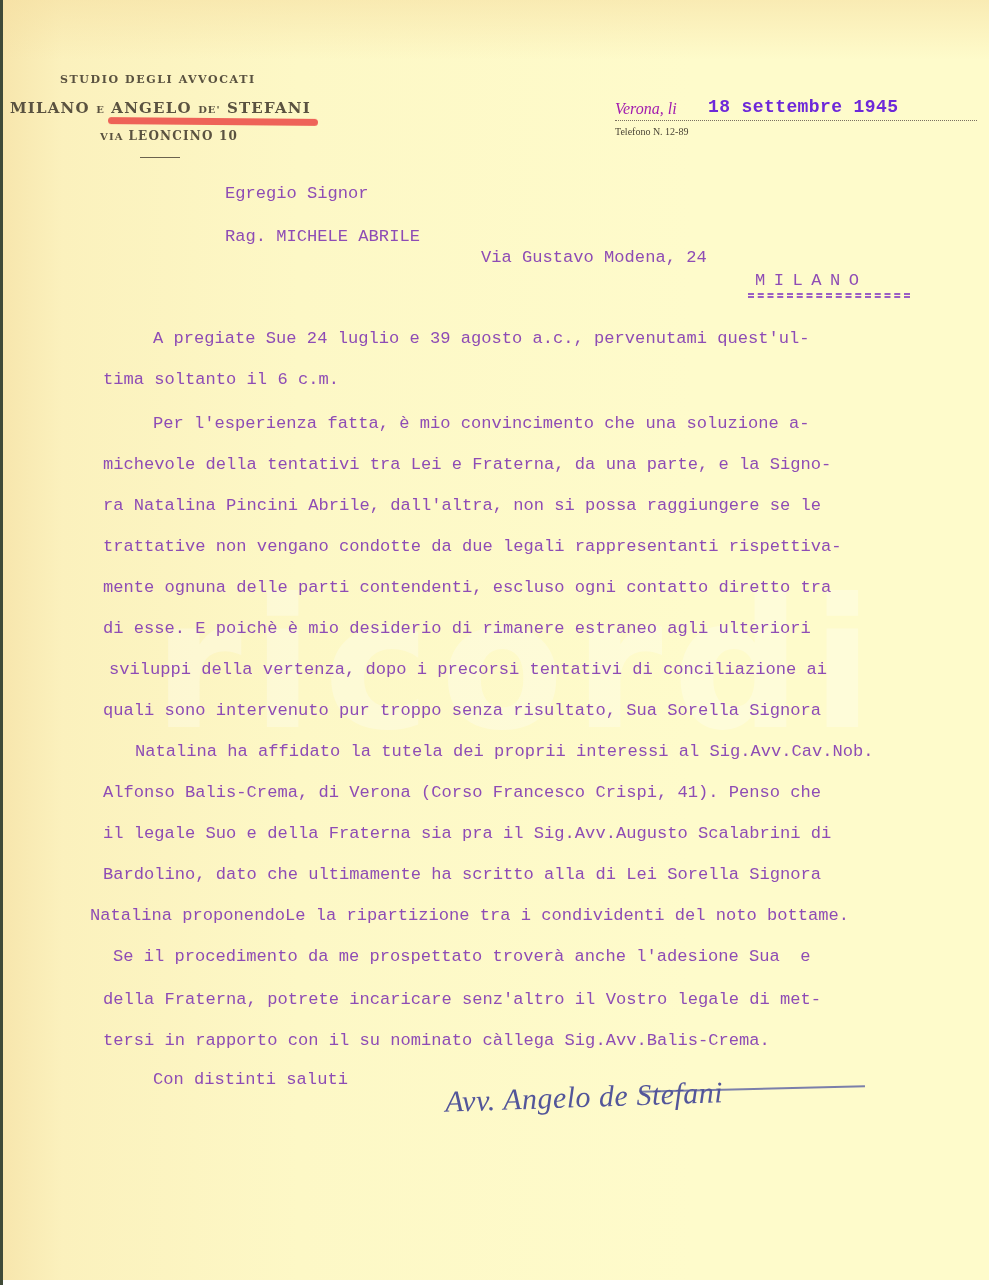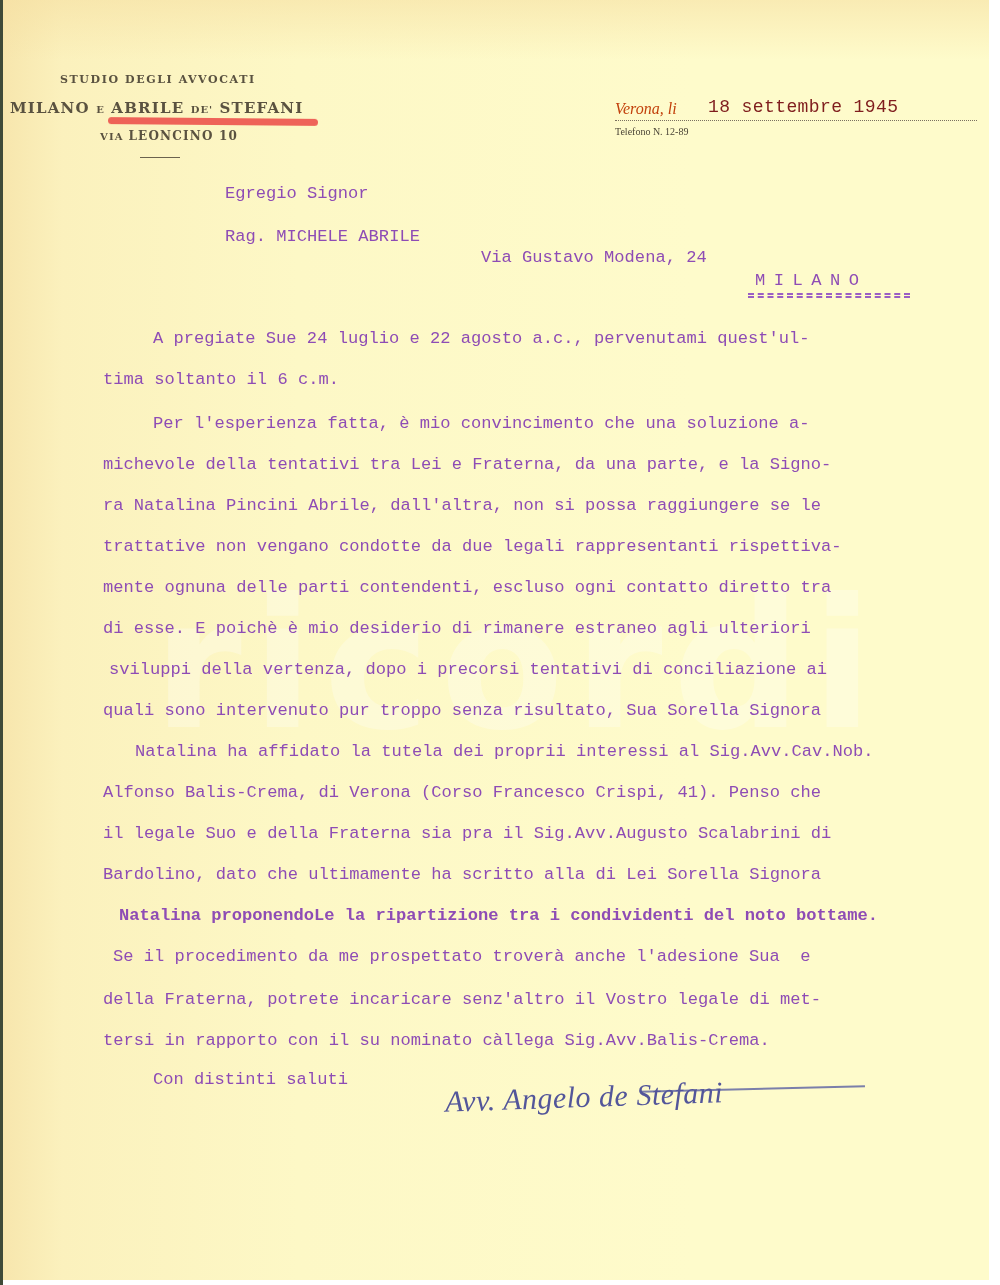--- a/index.html
+++ b/index.html
@@ -96,30 +96,30 @@
       width: 362px;
       height: 20px;
       border-bottom: 1px dotted #7a7060;
     }
     .date-city {
       position: absolute;
       left: 0; top: 0;
       font-family: "Liberation Serif", serif;
       font-style: italic;
       font-size: 16px;
-      color: #c2410c;
+      color: #a21caf;
     }
     .date-value {
       position: absolute;
       left: 93px; top: -3px;
       font-family: "Liberation Mono", monospace;
-      font-weight: normal;
+      font-weight: bold;
       font-size: 18px;
       letter-spacing: 0.4px;
-      color: #7f1d1d;
+      color: #6d28d9;
     }
     .phone {
       position: absolute;
       left: 615px; top: 126px;
       font-family: "Liberation Serif", serif;
       font-size: 10px;
       color: #4a4436;
       text-align: center;
     }
     
@@ -168,21 +168,21 @@
 
 <div class="paper">
   <div class="watermark">ricordi</div>
 </div>
 
 <div class="lh-studio">STUDIO DEGLI AVVOCATI</div>
 <div class="red-underline"></div>
 <div class="lh-names">
   <span>MILANO</span>
   <span class="small">E</span>
-  <span>ABRILE</span>
+  <span>ANGELO</span>
   <span class="small">DE'</span>
   <span>STEFANI</span>
 </div>
 <div class="lh-address">
   <span>VIA</span>
   <span class="big">LEONCINO 10</span>
 </div>
 <div class="lh-rule"></div>
 
 <div class="date-line">
@@ -190,34 +190,34 @@
   <span class="date-value">18 settembre 1945</span>
 </div>
 <div class="phone">Telefono N. 12-89</div>
 
 <div class="tw" style="left:225px; top:184px;">Egregio Signor</div>
 <div class="tw" style="left:225px; top:227px;">Rag. MICHELE ABRILE</div>
 <div class="tw" style="left:481px; top:248px;">Via Gustavo Modena, 24</div>
 <div class="tw addr-line-milano" style="left:755px; top:271px;">MILANO</div>
 <div class="milano-rule"></div>
 
-<div class="tw" style="left:153px; top:329px;">A pregiate Sue 24 luglio e 22 agosto a.c., pervenutami quest'ul-</div>
+<div class="tw" style="left:153px; top:329px;">A pregiate Sue 24 luglio e 39 agosto a.c., pervenutami quest'ul-</div>
 <div class="tw" style="left:103px; top:370px;">tima soltanto il 6 c.m.</div>
 <div class="tw" style="left:153px; top:414px;">Per l'esperienza fatta, è mio convincimento che una soluzione a-</div>
 <div class="tw" style="left:103px; top:455px;">michevole della tentativi tra Lei e Fraterna, da una parte, e la Signo-</div>
 <div class="tw" style="left:103px; top:496px;">ra Natalina Pincini Abrile, dall'altra, non si possa raggiungere se le</div>
 <div class="tw" style="left:103px; top:537px;">trattative non vengano condotte da due legali rappresentanti rispettiva-</div>
 <div class="tw" style="left:103px; top:578px;">mente ognuna delle parti contendenti, escluso ogni contatto diretto tra</div>
 <div class="tw" style="left:103px; top:619px;">di esse. E poichè è mio desiderio di rimanere estraneo agli ulteriori</div>
 <div class="tw" style="left:109px; top:660px;">sviluppi della vertenza, dopo i precorsi tentativi di conciliazione ai</div>
 <div class="tw" style="left:103px; top:701px;">quali sono intervenuto pur troppo senza risultato, Sua Sorella Signora</div>
 <div class="tw" style="left:103px; top:742px;margin-left:32px;">Natalina ha affidato la tutela dei proprii interessi al Sig.Avv.Cav.Nob.</div>
 <div class="tw" style="left:103px; top:783px;">Alfonso Balis-Crema, di Verona (Corso Francesco Crispi, 41). Penso che</div>
 <div class="tw" style="left:103px; top:824px;">il legale Suo e della Fraterna sia pra il Sig.Avv.Augusto Scalabrini di</div>
 <div class="tw" style="left:103px; top:865px;">Bardolino, dato che ultimamente ha scritto alla di Lei Sorella Signora</div>
-<div class="tw" style="left:119px; top:906px;font-weight:bold;">Natalina proponendoLe la ripartizione tra i condividenti del noto bottame.</div>
+<div class="tw" style="left:90px; top:906px;">Natalina proponendoLe la ripartizione tra i condividenti del noto bottame.</div>
 <div class="tw" style="left:113px; top:947px;">Se il procedimento da me prospettato troverà anche l'adesione Sua  e</div>
 <div class="tw" style="left:103px; top:990px;">della Fraterna, potrete incaricare senz'altro il Vostro legale di met-</div>
 <div class="tw" style="left:103px; top:1031px;">tersi in rapporto con il su nominato càllega Sig.Avv.Balis-Crema.</div>
 <div class="tw" style="left:153px; top:1070px;font-family:Liberation Mono, monospace;">Con distinti saluti</div>
 
 <div class="sig-stroke"></div>
 <div class="signature">Avv. Angelo de Stefani</div>
 
 </body></html>

